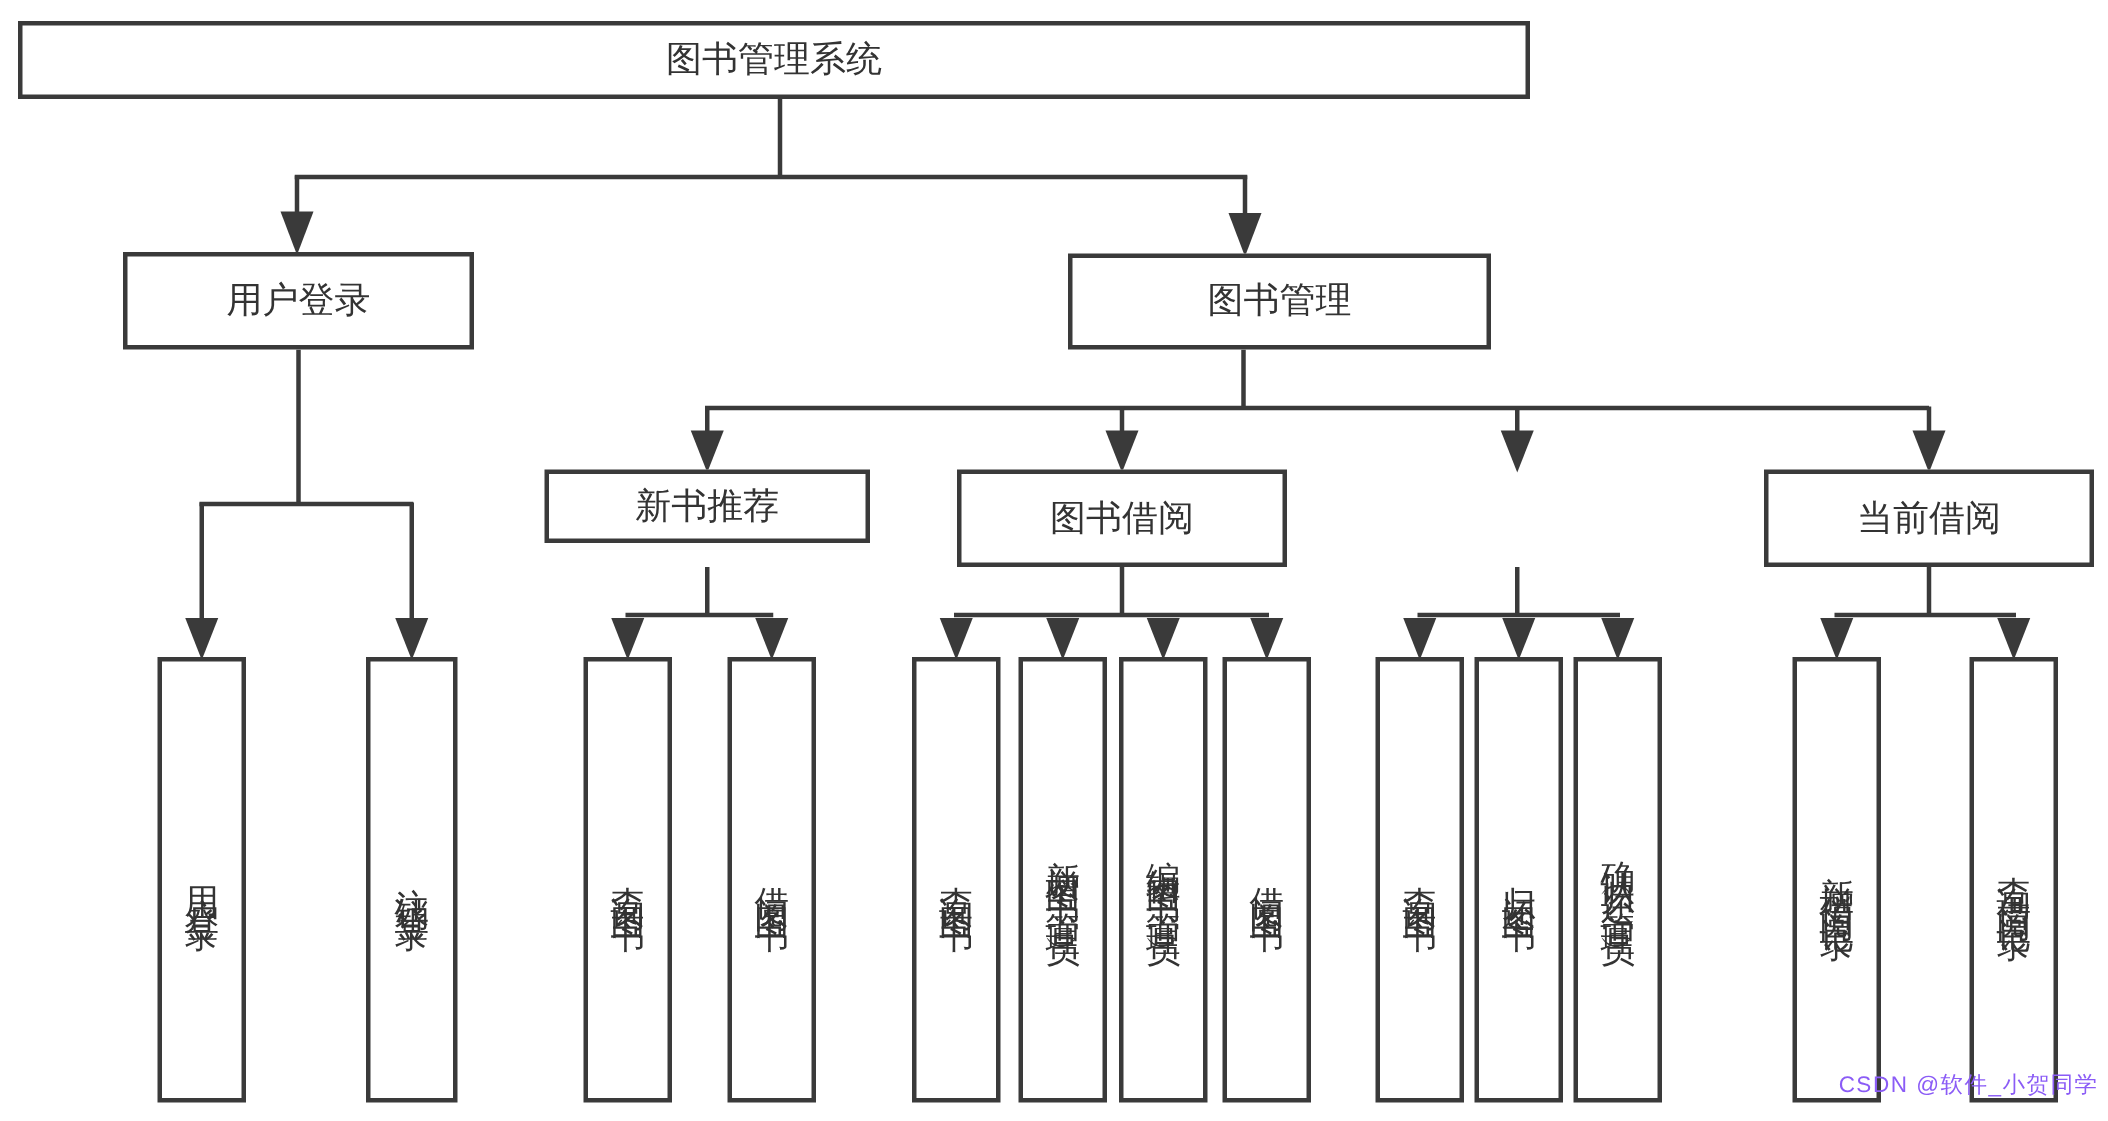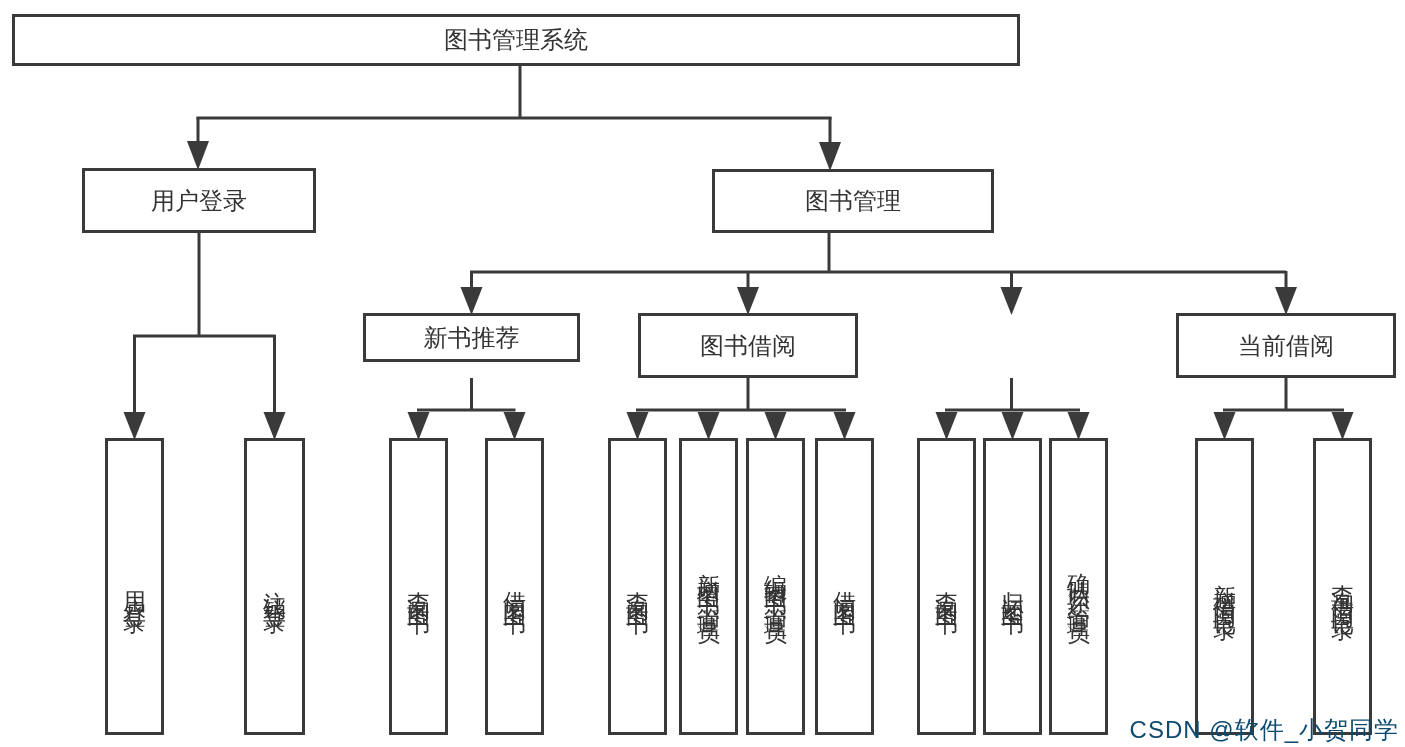--- a/index.html
+++ b/index.html
@@ -66,22 +66,22 @@
   #lf-d1 { left: 917px; }
   #lf-d2 { left: 983px; }
   #lf-d3 { left: 1049px; }
   #lf-e1 { left: 1195px; }
   #lf-e2 { left: 1313px; }
 
   .watermark {
     position: absolute;
     right: 6px;
     top: 714px;
-    font-size: 24px;
-    color: #0c4a6e;
+    font-size: 15px;
+    color: #8b5cf6;
     letter-spacing: 1px;
     z-index: 5;
     white-space: nowrap;
   }
 </style>
 </head>
 <body>
 
 <div class="stage">
 

